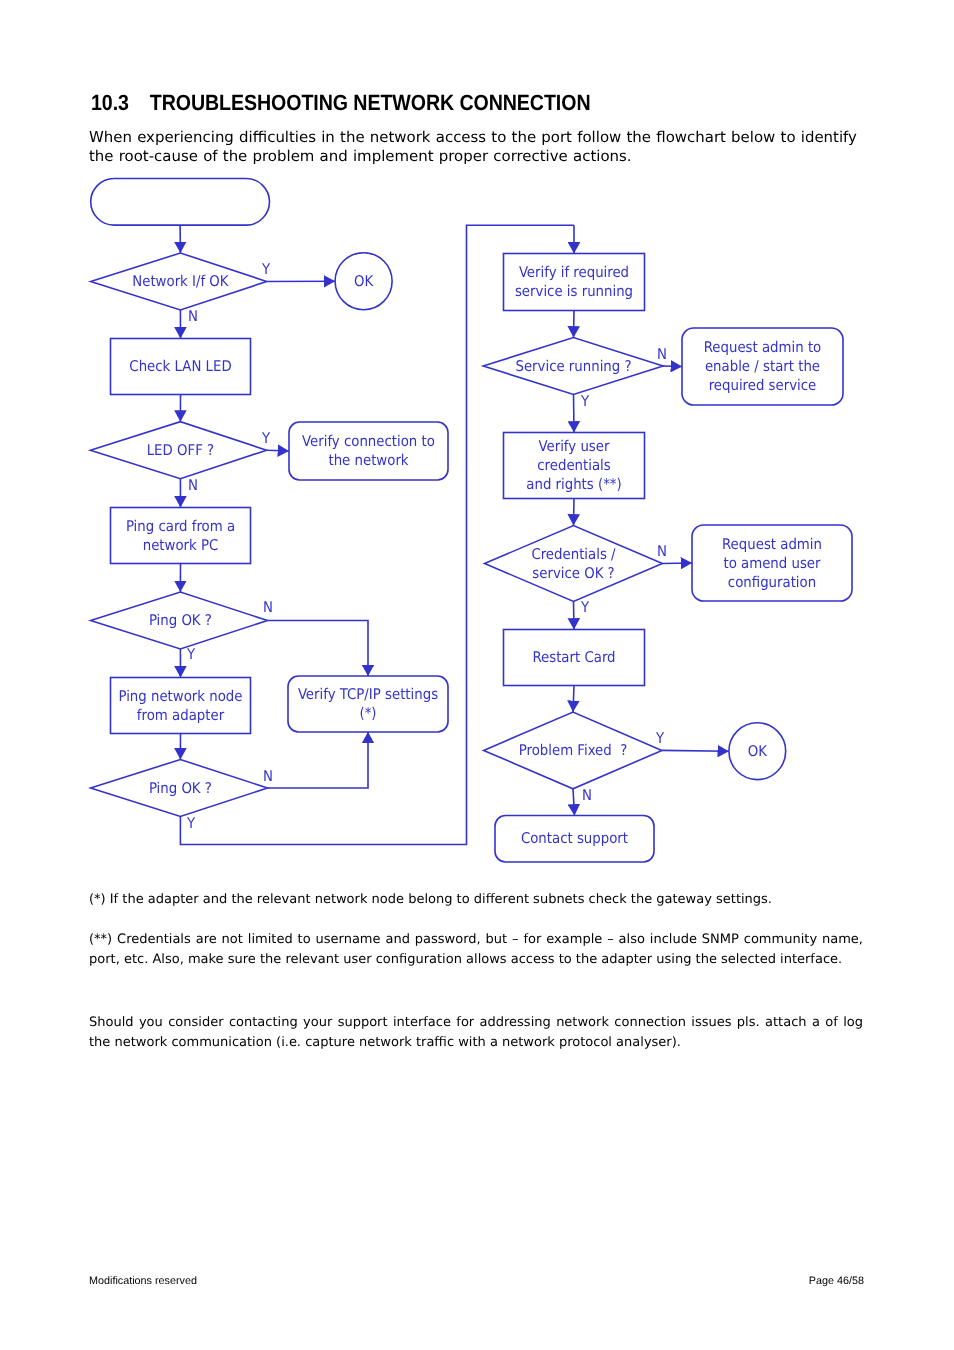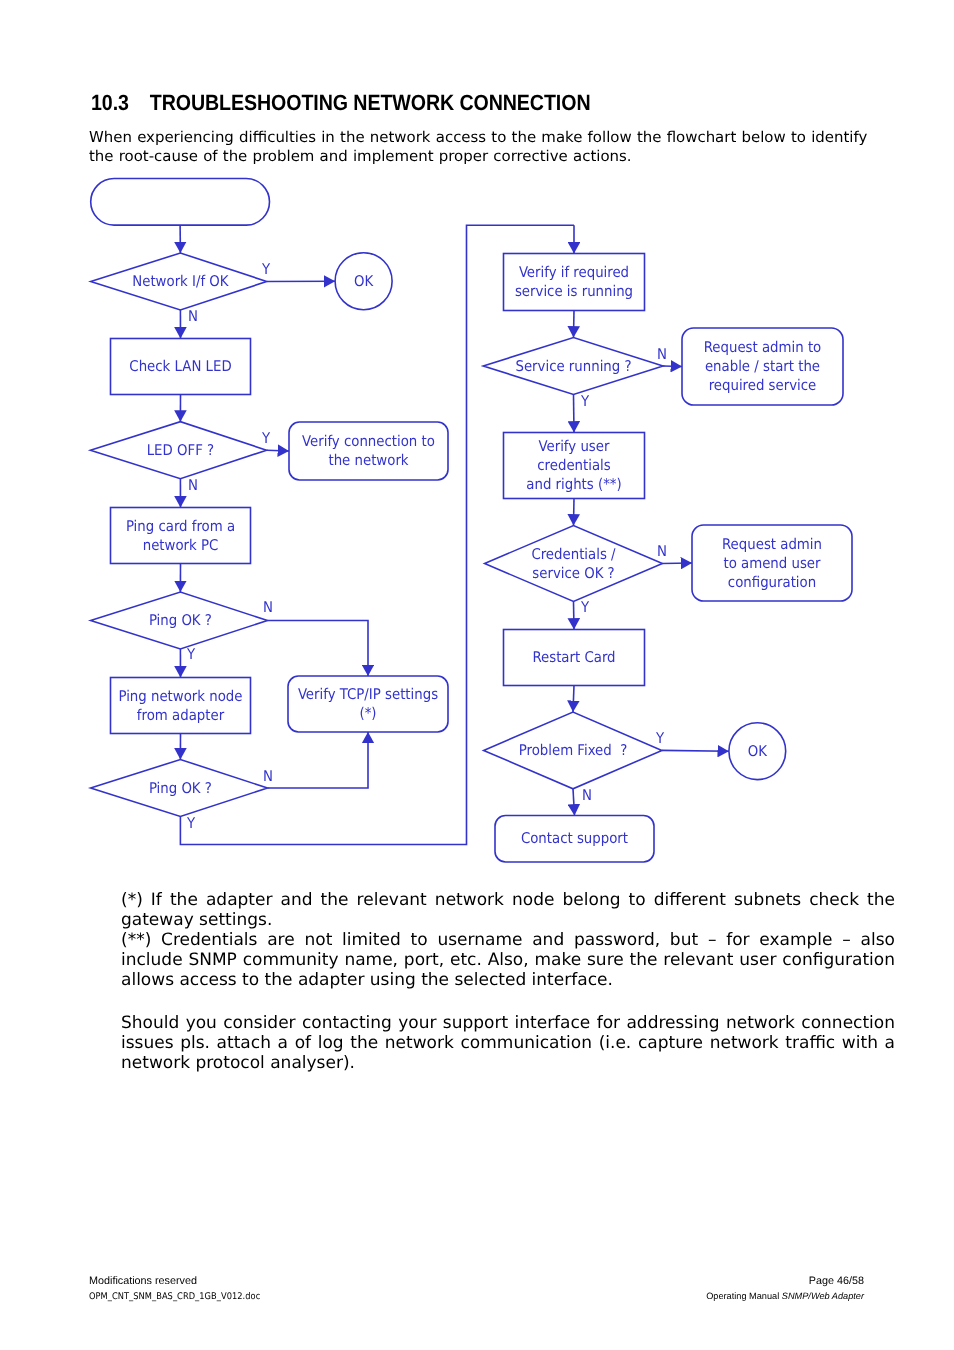--- a/index.html
+++ b/index.html
@@ -1,32 +1,32 @@
 <!DOCTYPE html>
 <html><head>
 <meta charset="utf-8">
 <style>
   html,body{margin:0;padding:0;}
   *{-webkit-font-smoothing:antialiased;text-rendering:geometricPrecision;}
   body{width:954px;height:1350px;background:#ffffff;font-family:"Liberation Sans",sans-serif;color:#000;}
   .page{position:relative;width:954px;height:1350px;overflow:hidden;}
   h1.sec-title{position:absolute;left:91px;top:93.2px;margin:0;font-size:22px;font-weight:bold;letter-spacing:-0.1px;white-space:nowrap;line-height:19px;transform:scaleX(.892);transform-origin:0 0;}
   .intro{position:absolute;left:89px;top:127.5px;width:790px;font-size:14.95px;word-spacing:0.5px;line-height:19.7px;font-family:"DejaVu Sans",sans-serif;}
-  .note{position:absolute;left:89px;width:774px;font-size:17px;line-height:20px;text-align:justify;font-family:"DejaVu Sans",sans-serif;margin-left:32px;}
+  .note{position:absolute;left:89px;width:774px;font-size:13px;line-height:20px;text-align:justify;font-family:"DejaVu Sans",sans-serif;}
   .footer{position:absolute;left:89px;top:1274.5px;width:775px;font-size:10.8px;font-family:"Liberation Sans",sans-serif;}
   .footer .row{display:flex;justify-content:space-between;align-items:center;}
   .footer .row2{font-size:9.2px;margin-top:4.3px;}
   .footer .row2 [data-name="footer-left-bottom"]{font-family:"DejaVu Sans",sans-serif;font-stretch:condensed;font-size:9.2px;letter-spacing:0.05px;}
 </style>
 </head>
 <body>
 
 <div class="page" data-name="document-page">
   <h1 class="sec-title" data-name="page-title"><span data-name="section-number">10.3</span><span style="display:inline-block;width:23.5px"></span><span data-name="section-title">TROUBLESHOOTING NETWORK CONNECTION</span></h1>
-  <div class="intro" data-name="intro-paragraph">When experiencing difficulties in the network access to the make follow the flowchart below to identify the root-cause of the problem and implement proper corrective actions.</div>
+  <div class="intro" data-name="intro-paragraph">When experiencing difficulties in the network access to the port follow the flowchart below to identify the root-cause of the problem and implement proper corrective actions.</div>
   <div id="flowchart-holder" data-name="flowchart">
       <svg width="954" height="900" viewBox="0 0 954 900" style="position:absolute;left:0;top:0">
         <defs>
           <marker id="ah" markerWidth="12" markerHeight="12.6" refX="11.4" refY="6.3" orient="auto" markerUnits="userSpaceOnUse">
             <path d="M0,0 L11.4,6.3 L0,12.6 z" fill="#3333cc"></path>
           </marker>
         </defs>
         <g data-name="flow-connectors">
           <path d="M180.10000000000002,225.1 L180.4,253" fill="none" stroke="#3333cc" stroke-width="1.6" marker-end="url(#ah)" data-name="flow-arrow"></path>
           <path d="M266.7,281.5 L335.1,281.2" fill="none" stroke="#3333cc" stroke-width="1.6" marker-end="url(#ah)" data-name="flow-arrow"></path>
@@ -205,18 +205,14 @@
       </svg>
     </div>
   <div class="note" style="top:890px" data-name="note-1">(*) If the adapter and the relevant network node belong to different subnets check the gateway settings.</div>
   <div class="note" style="top:1013px" data-name="note-3">Should you consider contacting your support interface for addressing network connection issues pls. attach a of log the network communication (i.e. capture network traffic with a network protocol analyser).</div>
   <div class="note" style="top:930px" data-name="note-2">(**) Credentials are not limited to username and password, but – for example – also include SNMP community name, port, etc. Also, make sure the relevant user configuration allows access to the adapter using the selected interface.</div>
   <div class="footer" data-name="page-footer">
     <div class="row">
       <span data-name="footer-left-top">Modifications reserved</span>
       <span data-name="footer-right-top">Page 46/58</span>
     </div>
-    <div class="row row2">
-      <span data-name="footer-left-bottom">OPM_CNT_SNM_BAS_CRD_1GB_V012.doc</span>
-      <span data-name="footer-right-bottom"><span data-name="footer-manual-label">Operating Manual </span><i data-name="footer-manual-name">SNMP/Web Adapter</i></span>
-    </div>
   </div>
 </div>
 
 </body></html>

